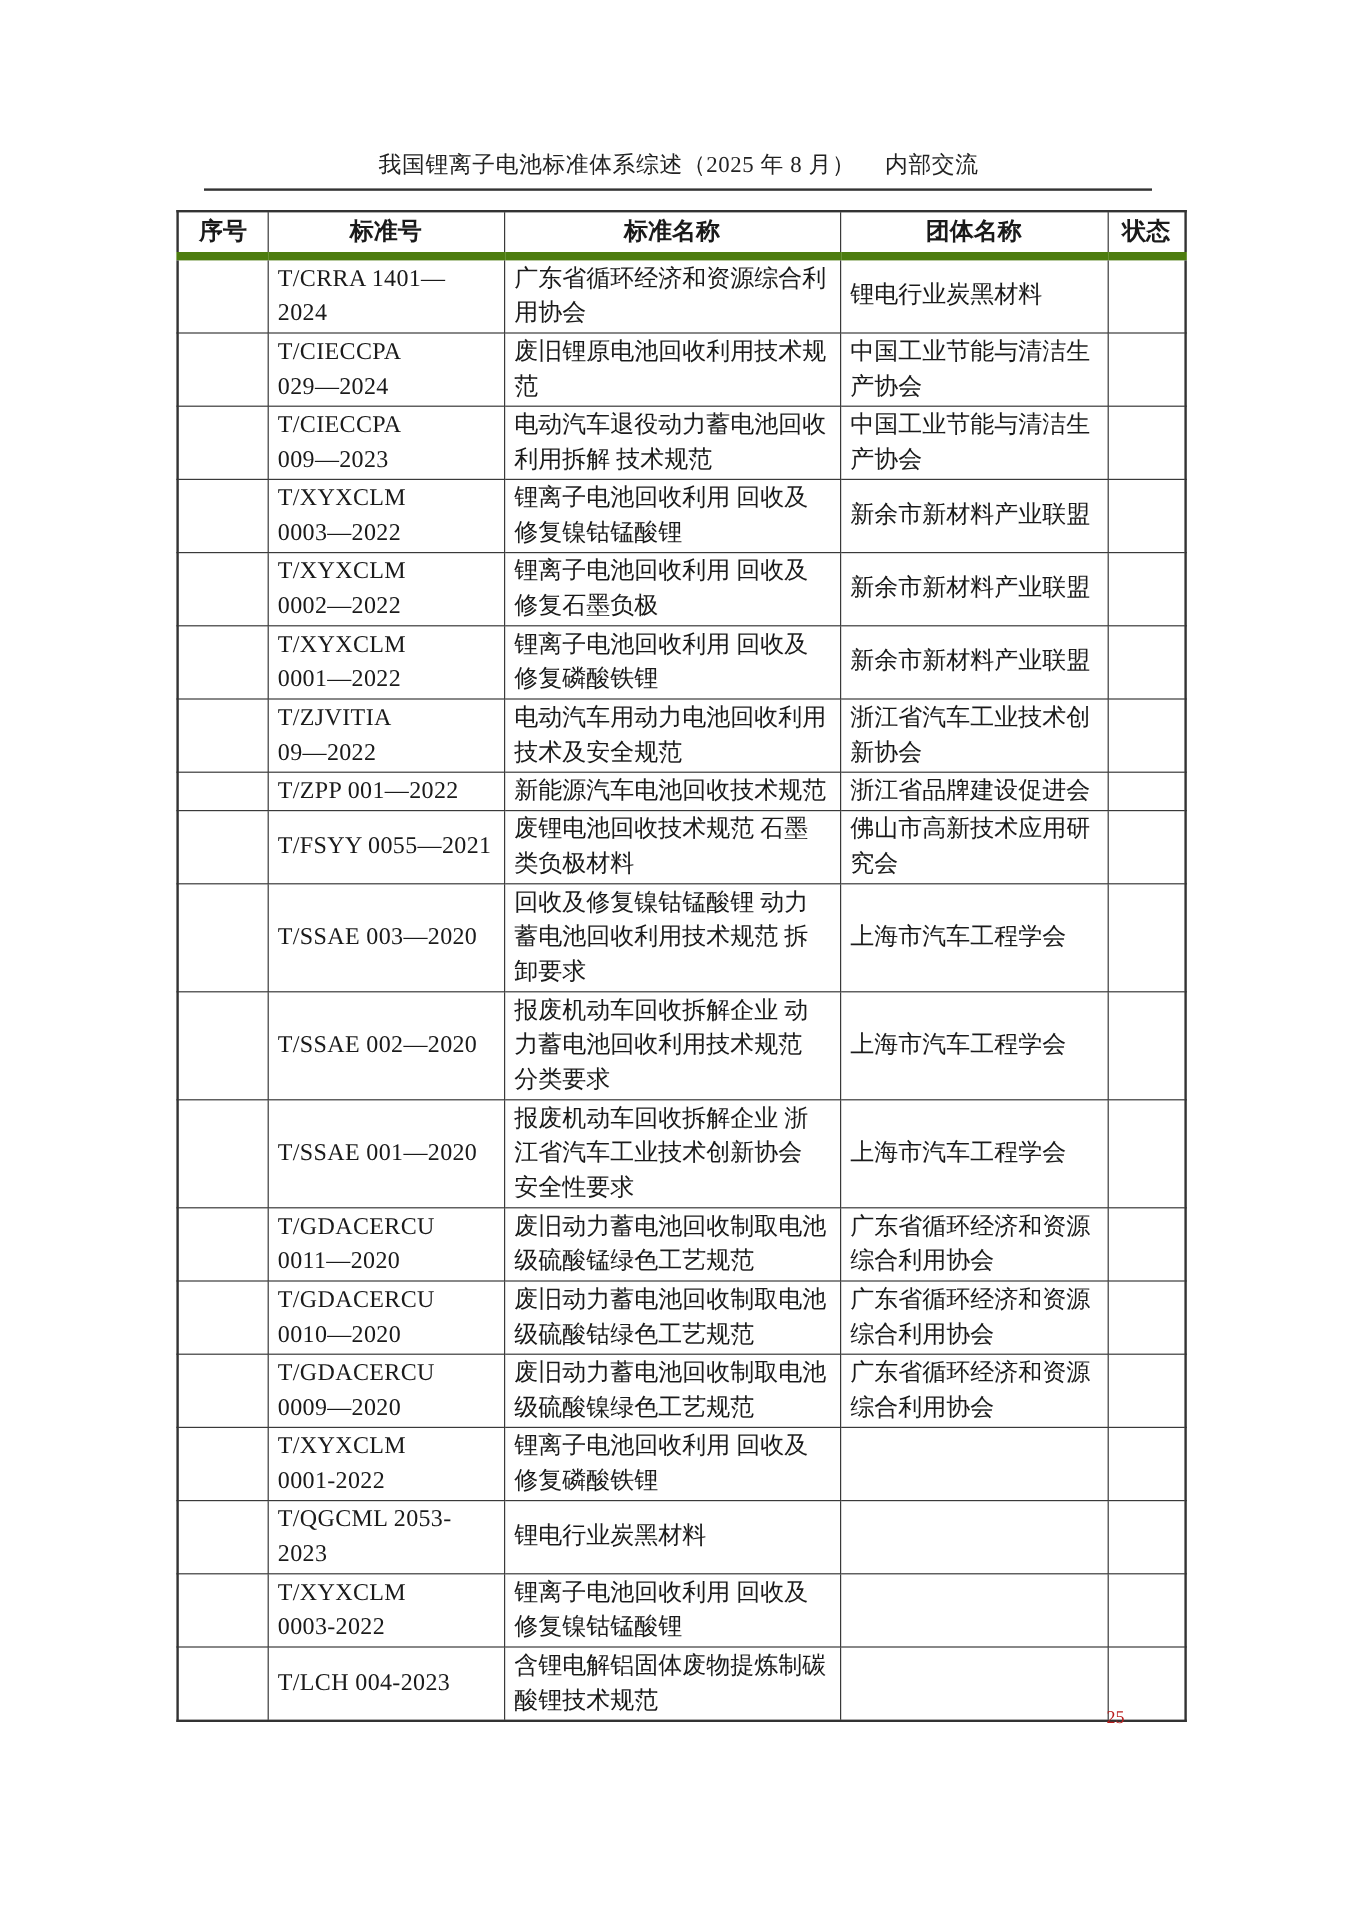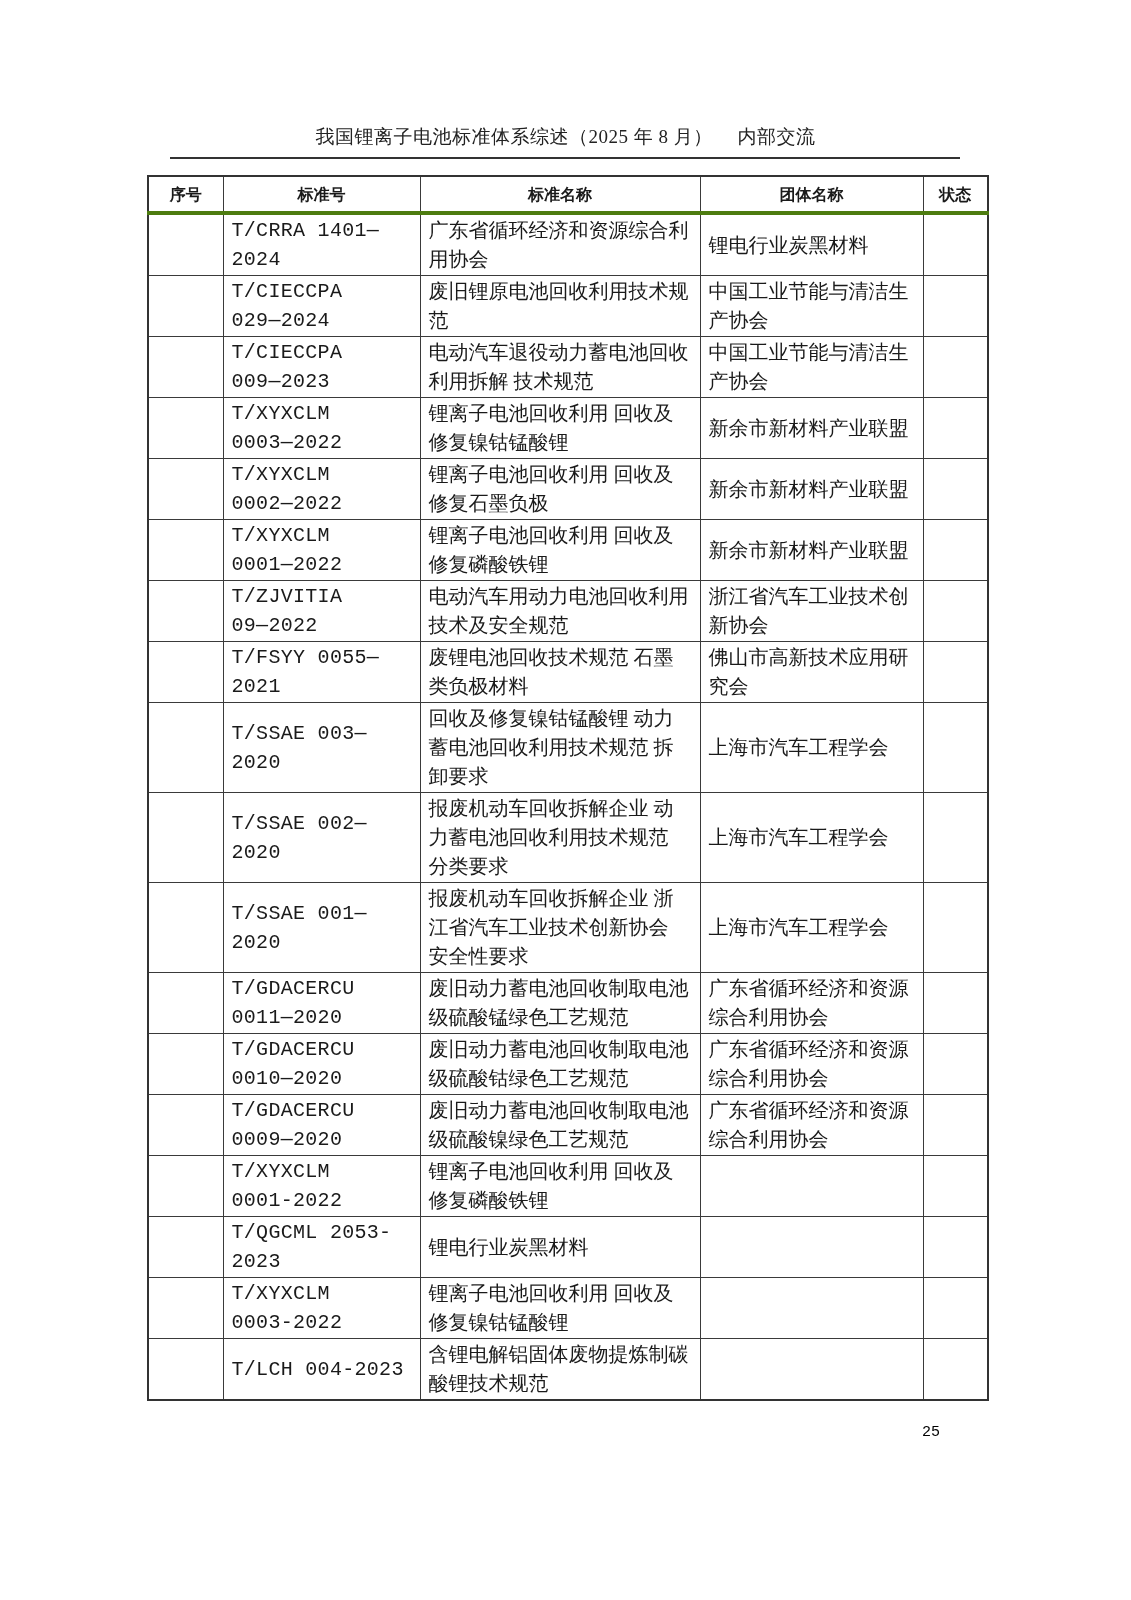--- a/index.html
+++ b/index.html
@@ -38,41 +38,40 @@
   table.standards th, table.standards td {
     border: 1px solid #3a3a3a;
     vertical-align: middle;
     font-size: 20px;
     line-height: 29px;
   }
   table.standards thead th {
     font-weight: bold;
     text-align: center;
     height: 37px;
-    border-bottom: 4px solid #4d7c0f;
-    font-size: 16px;
+    border-bottom: 7px solid #4d7c0f;
+    font-size: 20px;
   }
   table.standards td { padding: 1px 8px; height: 30px; }
   td.col-no { text-align: center; }
   td.col-std {
     font-size: 19px;
     white-space: pre-line;
     letter-spacing: 0.3px;
-    font-family: Liberation Mono, monospace;
   }
   td.col-name { }
   td.col-org { }
   td.col-status { }
 
   .page-number {
     position: absolute;
     top: 1384px; left: 922px;
-    font-family: Liberation Mono, monospace;
+    font-family: Liberation Serif, serif;
     font-size: 15px;
-    color: #000000;
+    color: #b91c1c;
   }
 </style>
 </head>
 <body>
 
 <div class="page">
 
   <div class="doc-header">我国锂离子电池标准体系综述（2025 年 8 月）　 内部交流</div>
 
   <div class="header-rule"></div>
@@ -145,20 +144,27 @@
         <tr>
           <td class="col-no"></td>
           <td class="col-std">T/ZJVITIA
 09—2022</td>
           <td class="col-name">电动汽车用动力电池回收利用技术及安全规范</td>
           <td class="col-org">浙江省汽车工业技术创新协会</td>
           <td class="col-status"></td>
         </tr>
         <tr>
           <td class="col-no"></td>
+          <td class="col-std">T/ZPP 001—2022</td>
+          <td class="col-name">新能源汽车电池回收技术规范</td>
+          <td class="col-org">浙江省品牌建设促进会</td>
+          <td class="col-status"></td>
+        </tr>
+        <tr>
+          <td class="col-no"></td>
           <td class="col-std">T/FSYY 0055—2021</td>
           <td class="col-name">废锂电池回收技术规范 石墨类负极材料</td>
           <td class="col-org">佛山市高新技术应用研究会</td>
           <td class="col-status"></td>
         </tr>
         <tr>
           <td class="col-no"></td>
           <td class="col-std">T/SSAE 003—2020</td>
           <td class="col-name">回收及修复镍钴锰酸锂 动力蓄电池回收利用技术规范 拆卸要求</td>
           <td class="col-org">上海市汽车工程学会</td>

